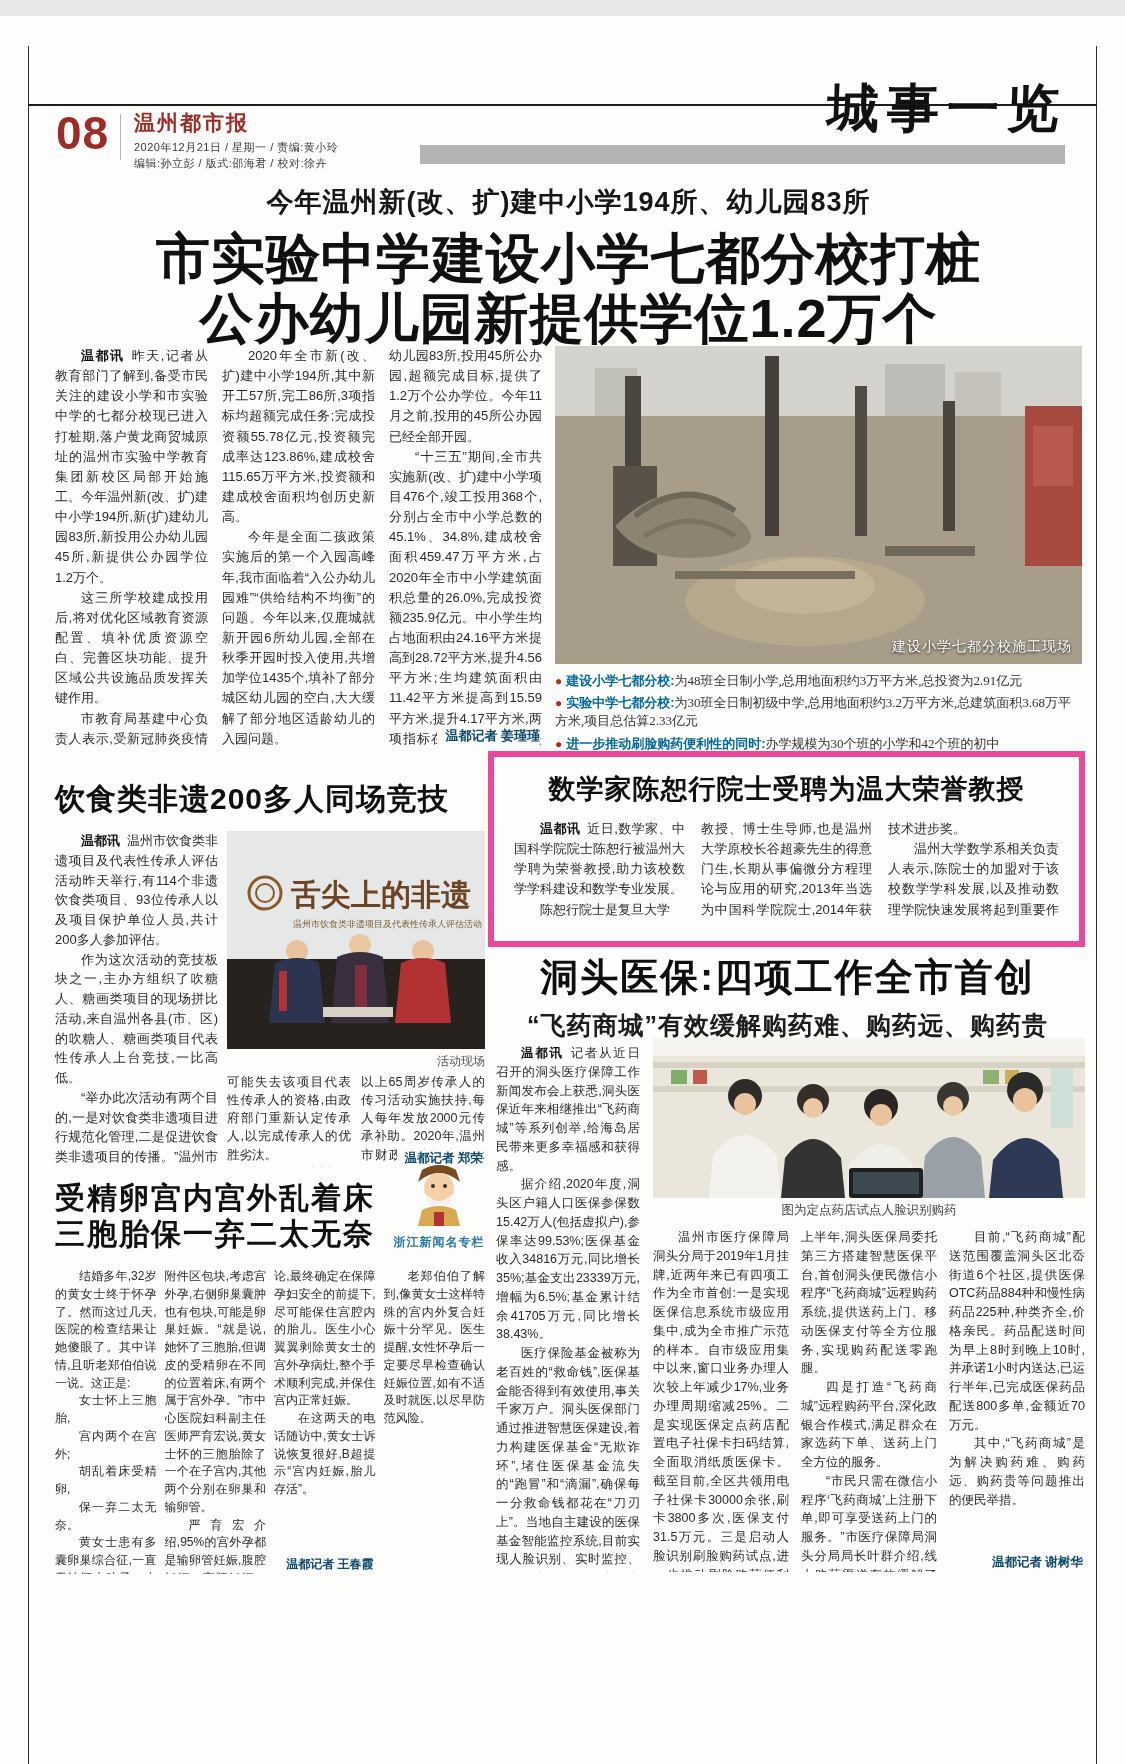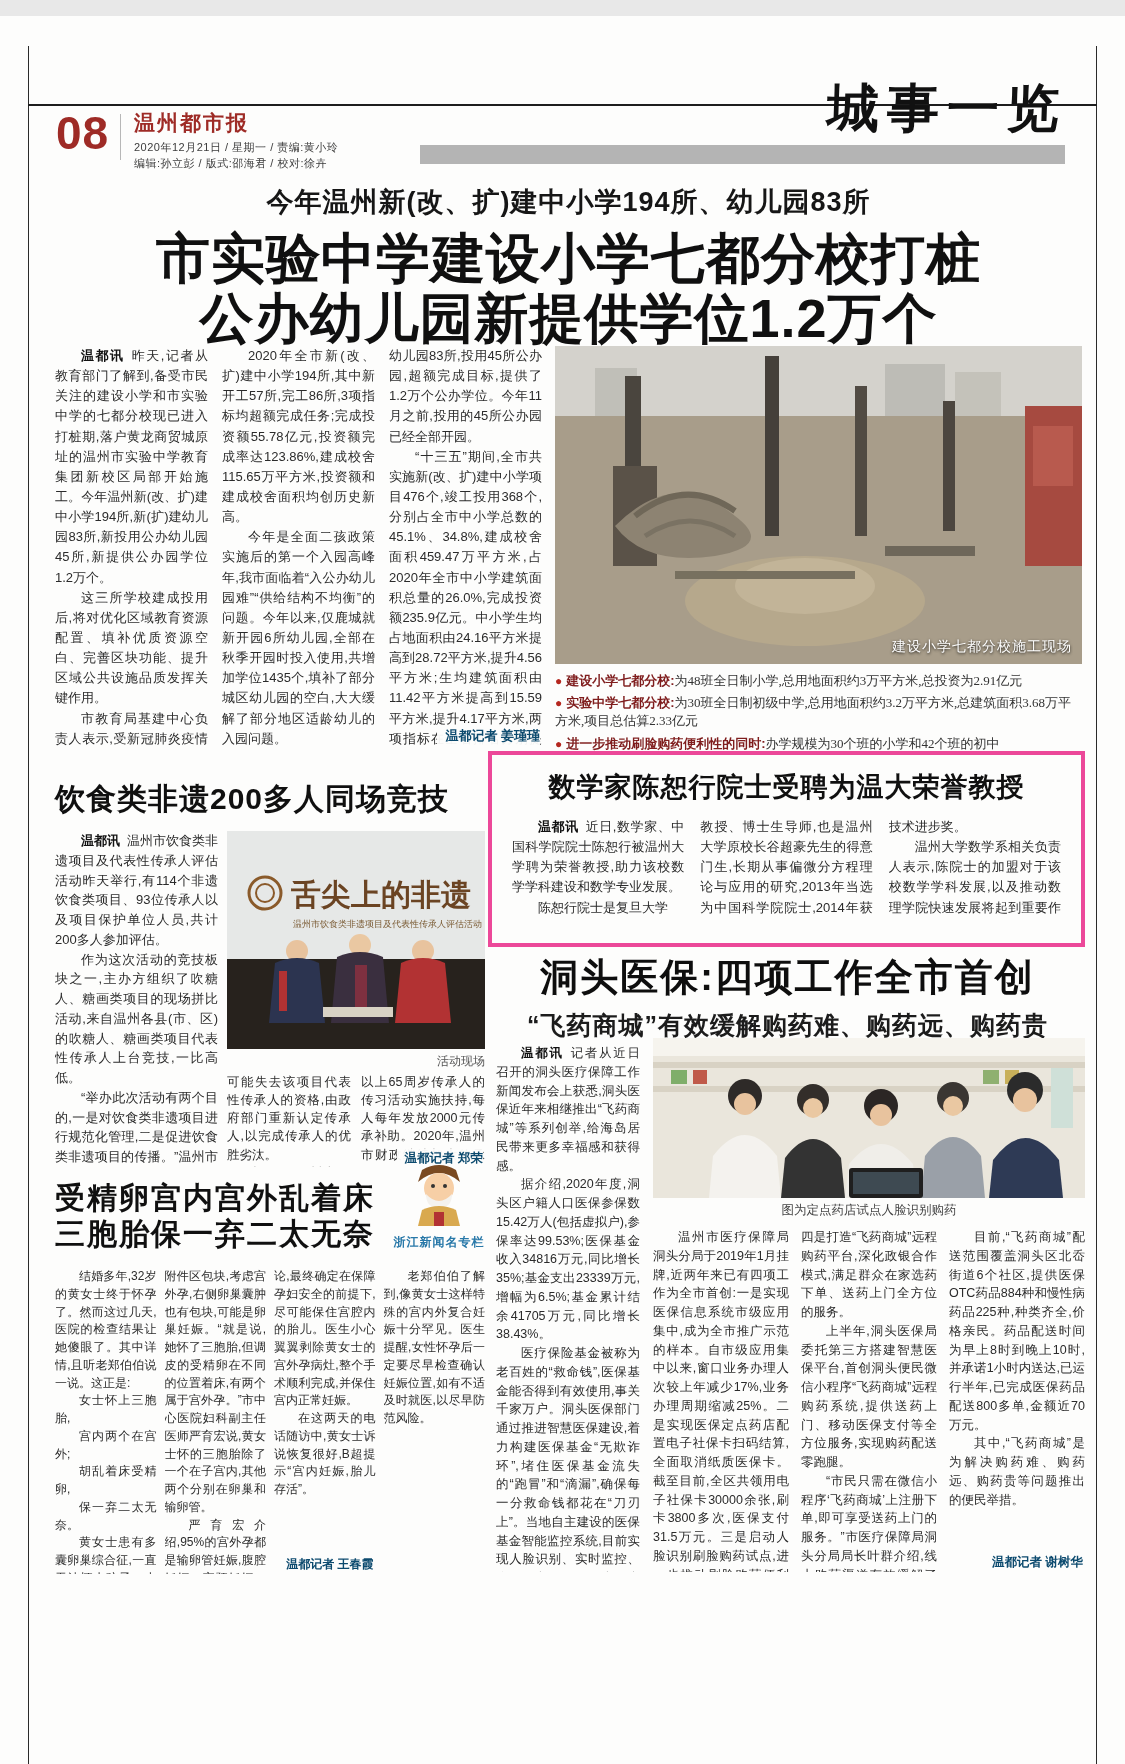--- a/index.html
+++ b/index.html
@@ -34,34 +34,34 @@
   .h1a{margin-top:8px;} 
   .lead-cols{position:absolute;left:0;top:162px;width:487px;height:400px;display:flex;gap:14px;
         font-size:13px;line-height:1.55;color:#2b2b2b;}
   .lead-cols .col{flex:1;}
   .photo1{position:absolute;left:500px;top:162px;width:527px;height:318px;overflow:hidden;}
   .photo-cap-overlay{position:absolute;right:10px;bottom:8px;color:#fff;font-size:14px;
         text-shadow:0 1px 3px rgba(0,0,0,.9);letter-spacing:1px;}
   .bullets{position:absolute;left:500px;top:488px;width:527px;font-size:13px;line-height:1.4;color:#333;}
   .bullet{margin:0 0 4px;font-family:"Liberation Serif",serif;}
   .bullet .dot{color:#b5271f;font-size:12px;margin-right:4px;font-family:"Liberation Sans",sans-serif;}
-  .bullet b{font-family:"Liberation Sans",sans-serif;color:#7f1d1d;}
+  .bullet b{font-family:"Liberation Sans",sans-serif;color:#0369a1;}
 
   
   .a2{position:absolute;left:55px;top:763px;width:430px;height:388px;}
   .h2t{font-size:30px;font-weight:900;color:#101010;letter-spacing:1px;}
   .a2-col1{position:absolute;left:0;top:52px;width:163px;height:335px;font-size:13px;line-height:1.52;color:#2b2b2b;}
   .photo2{position:absolute;left:172px;top:52px;width:258px;height:218px;overflow:hidden;}
   .a2-cap{position:absolute;left:172px;top:274px;width:258px;text-align:right;font-size:12px;color:#555;}
   .a2-cols{position:absolute;left:172px;top:294px;width:258px;height:94px;display:flex;gap:10px;
         font-size:12.5px;line-height:1.45;color:#2b2b2b;}
   .a2-cols .col{flex:1;}
 
   
-  .a3{position:absolute;left:488px;top:735px;width:597px;height:196px;border:4px solid #ec4899;
+  .a3{position:absolute;left:488px;top:735px;width:597px;height:196px;border:6px solid #ec4899;
         background:#fdfdfc;box-sizing:border-box;padding:14px 20px 10px;}
   .h3t{text-align:center;font-size:27px;font-weight:900;color:#101010;letter-spacing:1px;}
   .a3-cols{display:flex;gap:16px;margin-top:12px;height:104px;font-size:13px;line-height:1.55;color:#2b2b2b;}
   .a3-cols .col{flex:1;}
 
   
   .a4{position:absolute;left:490px;top:936px;width:595px;height:625px;}
   .h4t{text-align:center;font-size:38px;font-weight:900;color:#0e0e0e;letter-spacing:2px;}
   .h4s{text-align:center;font-size:25px;font-weight:700;color:#1c1c1c;margin-top:6px;letter-spacing:1px;}
   .a4-col1{position:absolute;left:6px;top:92px;width:144px;height:528px;font-size:12.5px;line-height:1.5;color:#2b2b2b;}
@@ -271,22 +271,22 @@
     </figure>
     <div class="a4-cap">图为定点药店试点人脸识别购药</div>
     <div class="a4-cols">
       <div class="col">
         <div class="plist">
             <p>温州市医疗保障局洞头分局于2019年1月挂牌,近两年来已有四项工作为全市首创:一是实现医保信息系统市级应用集中,成为全市推广示范的样本。自市级应用集中以来,窗口业务办理人次较上年减少17%,业务办理周期缩减25%。二是实现医保定点药店配置电子社保卡扫码结算,全面取消纸质医保卡。截至目前,全区共领用电子社保卡30000余张,刷卡3800多次,医保支付31.5万元。三是启动人脸识别刷脸购药试点,进一步推动刷脸购药便利性的同时,实现对参保人员身份真实性的精准核查。</p>
           </div>
       </div>
       <div class="col cont">
         <div class="plist cont">
+            <p>上半年,洞头医保局委托第三方搭建智慧医保平台,首创洞头便民微信小程序“飞药商城”远程购药系统,提供送药上门、移动医保支付等全方位服务,实现购药配送零跑腿。</p>
             <p>四是打造“飞药商城”远程购药平台,深化政银合作模式,满足群众在家选药下单、送药上门全方位的服务。</p>
-            <p>上半年,洞头医保局委托第三方搭建智慧医保平台,首创洞头便民微信小程序“飞药商城”远程购药系统,提供送药上门、移动医保支付等全方位服务,实现购药配送零跑腿。</p>
             <p>“市民只需在微信小程序‘飞药商城’上注册下单,即可享受送药上门的服务。”市医疗保障局洞头分局局长叶群介绍,线上购药渠道有效缓解了偏远地区药品购买难、无人配送、无医保刷卡的现象。</p>
           </div>
       </div>
       <div class="col">
         <div class="plist">
             <p>目前,“飞药商城”配送范围覆盖洞头区北岙街道6个社区,提供医保OTC药品884种和慢性病药品225种,种类齐全,价格亲民。药品配送时间为早上8时到晚上10时,并承诺1小时内送达,已运行半年,已完成医保药品配送800多单,金额近70万元。</p>
             <p>其中,“飞药商城”是为解决购药难、购药远、购药贵等问题推出的便民举措。</p>
           </div>
         <span class="byline">温都记者 谢树华</span>
       </div>

